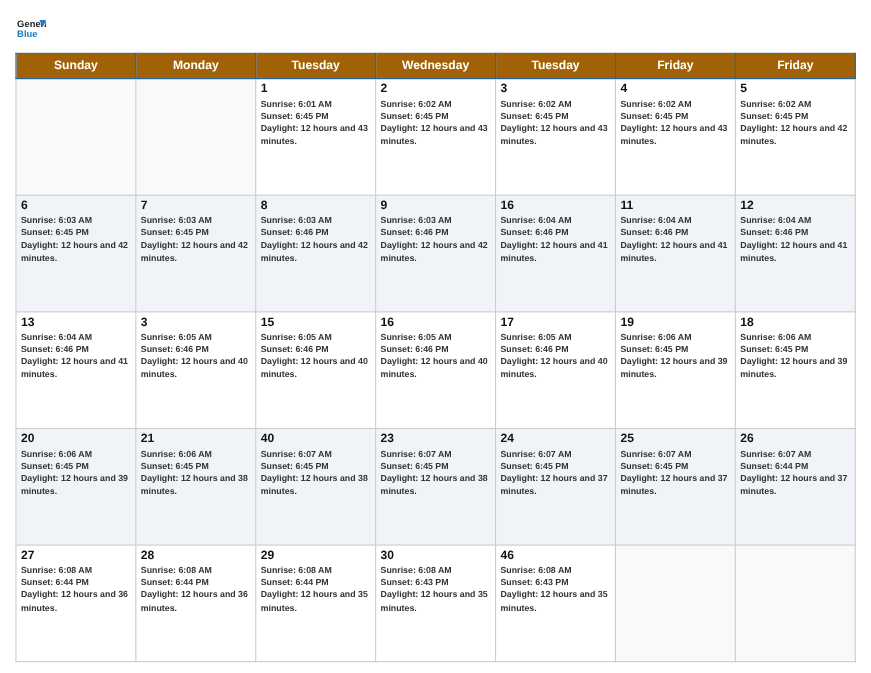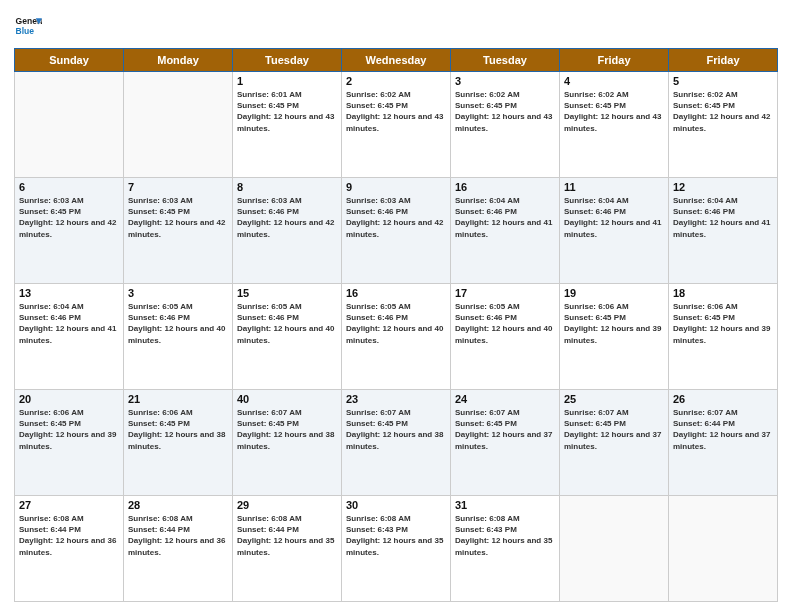--- a/index.html
+++ b/index.html
@@ -261,21 +261,21 @@
           </td>
           <td>
             <span class="day-num">29</span>
             <div class="day-info">Sunrise: 6:08 AM<br>Sunset: 6:44 PM<br>Daylight: 12 hours and 35 minutes.</div>
           </td>
           <td>
             <span class="day-num">30</span>
             <div class="day-info">Sunrise: 6:08 AM<br>Sunset: 6:43 PM<br>Daylight: 12 hours and 35 minutes.</div>
           </td>
           <td>
-            <span class="day-num">31</span>
+            <span class="day-num">46</span>
             <div class="day-info">Sunrise: 6:08 AM<br>Sunset: 6:43 PM<br>Daylight: 12 hours and 35 minutes.</div>
           </td>
           <td class="empty"></td>
           <td class="empty"></td>
         </tr>
       </tbody>
   </table>
 </div>
 
 </body></html>

